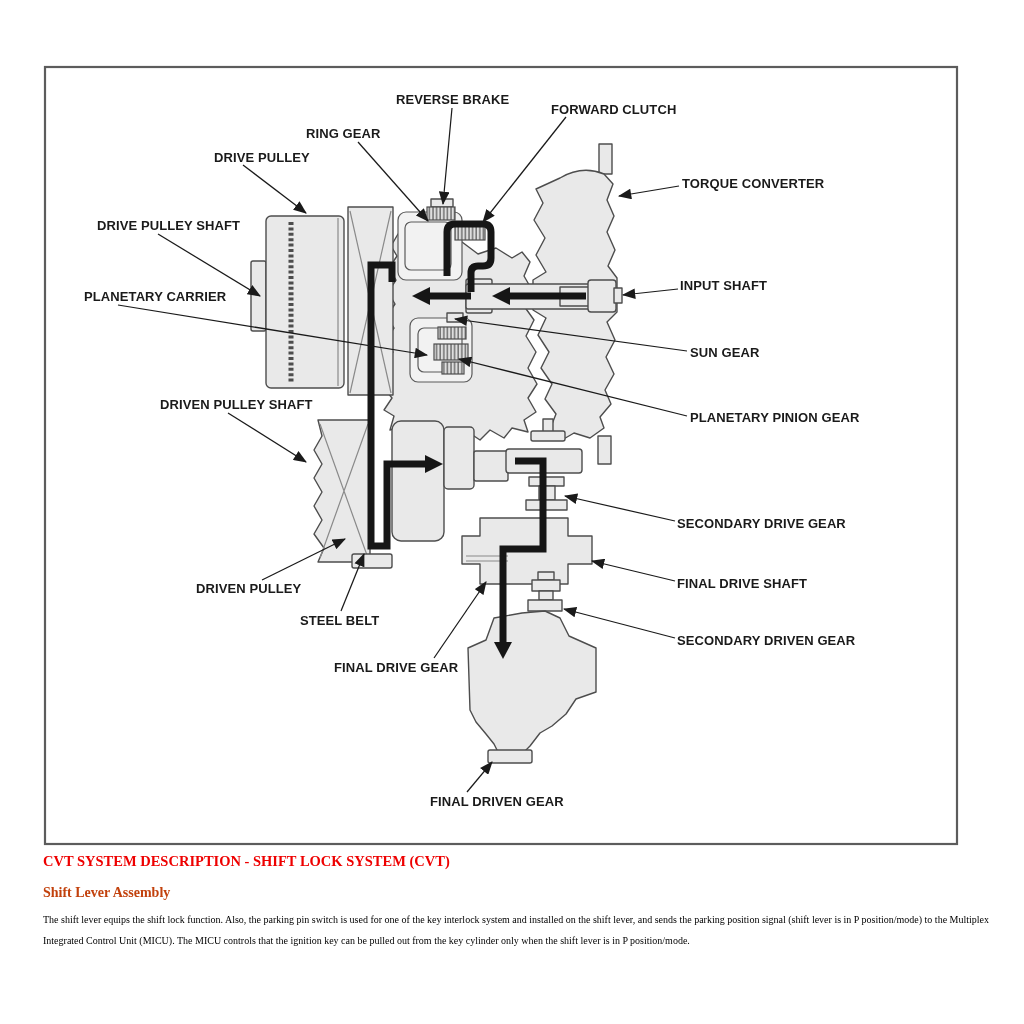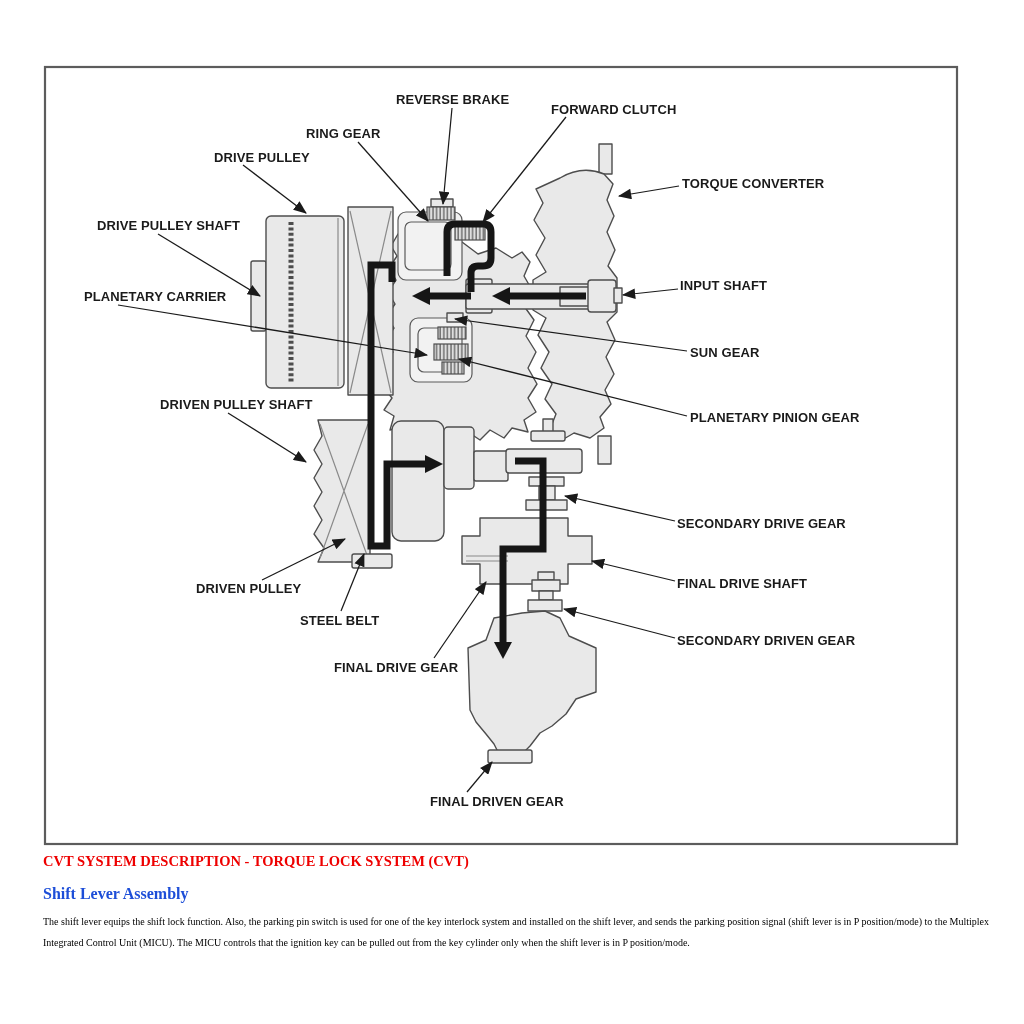--- a/index.html
+++ b/index.html
@@ -11,21 +11,21 @@
   .hatched{fill:url(#hatch);stroke:#4d4d4d;stroke-width:1.2;}
   .xline{stroke:#8a8a8a;stroke-width:1.2;fill:none;}
   .flow{stroke:#161616;stroke-width:7;fill:none;stroke-linejoin:miter;}
   .flowhead{fill:#161616;stroke:none;}
   .leader{stroke:#1a1a1a;stroke-width:1.25;fill:none;}
   .lbl{font-family:"Liberation Sans",sans-serif;font-weight:bold;font-size:13px;
        fill:#1a1a1a;letter-spacing:.1px;}
   .text-section{position:absolute;left:43px;right:19px;top:853px;
        font-family:"Liberation Serif",serif;color:#000;}
   .text-section h2{font-size:14.5px;font-weight:bold;margin:0 0 15px 0;color:#ee0000;}
-  .text-section h3{font-size:16px;font-weight:bold;margin:0 0 9px 0;color:#1d4ed8;}
+  .text-section h3{font-size:14px;font-weight:bold;margin:0 0 9px 0;color:#c2410c;}
   .text-section p{font-size:10px;line-height:20.5px;margin:0;}
 </style>
 </head>
 <body>
 
 <div class="page">
   <svg width="1024" height="1024" viewBox="0 0 1024 1024">
     <defs>
       <pattern id="hatch" patternUnits="userSpaceOnUse" width="3.6" height="6">
         <rect width="3.6" height="6" fill="#dedede"></rect>
@@ -178,17 +178,17 @@
       <text class="lbl" x="677" y="588">FINAL DRIVE SHAFT</text>
       <text class="lbl" x="196" y="593">DRIVEN PULLEY</text>
       <text class="lbl" x="677" y="645">SECONDARY DRIVEN GEAR</text>
       <text class="lbl" x="300" y="625">STEEL BELT</text>
       <text class="lbl" x="334" y="672">FINAL DRIVE GEAR</text>
       <text class="lbl" x="430" y="806">FINAL DRIVEN GEAR</text>
     </g>
   </svg>
 
   <div class="text-section">
-    <h2>CVT SYSTEM DESCRIPTION - TORQUE LOCK SYSTEM (CVT)</h2>
+    <h2>CVT SYSTEM DESCRIPTION - SHIFT LOCK SYSTEM (CVT)</h2>
     <h3>Shift Lever Assembly</h3>
     <p>The shift lever equips the shift lock function. Also, the parking pin switch is used for one of the key interlock system and installed on the shift lever, and sends the parking position signal (shift lever is in P position/mode) to the Multiplex Integrated Control Unit (MICU). The MICU controls that the ignition key can be pulled out from the key cylinder only when the shift lever is in P position/mode.</p>
   </div>
 </div>
 
 </body></html>

